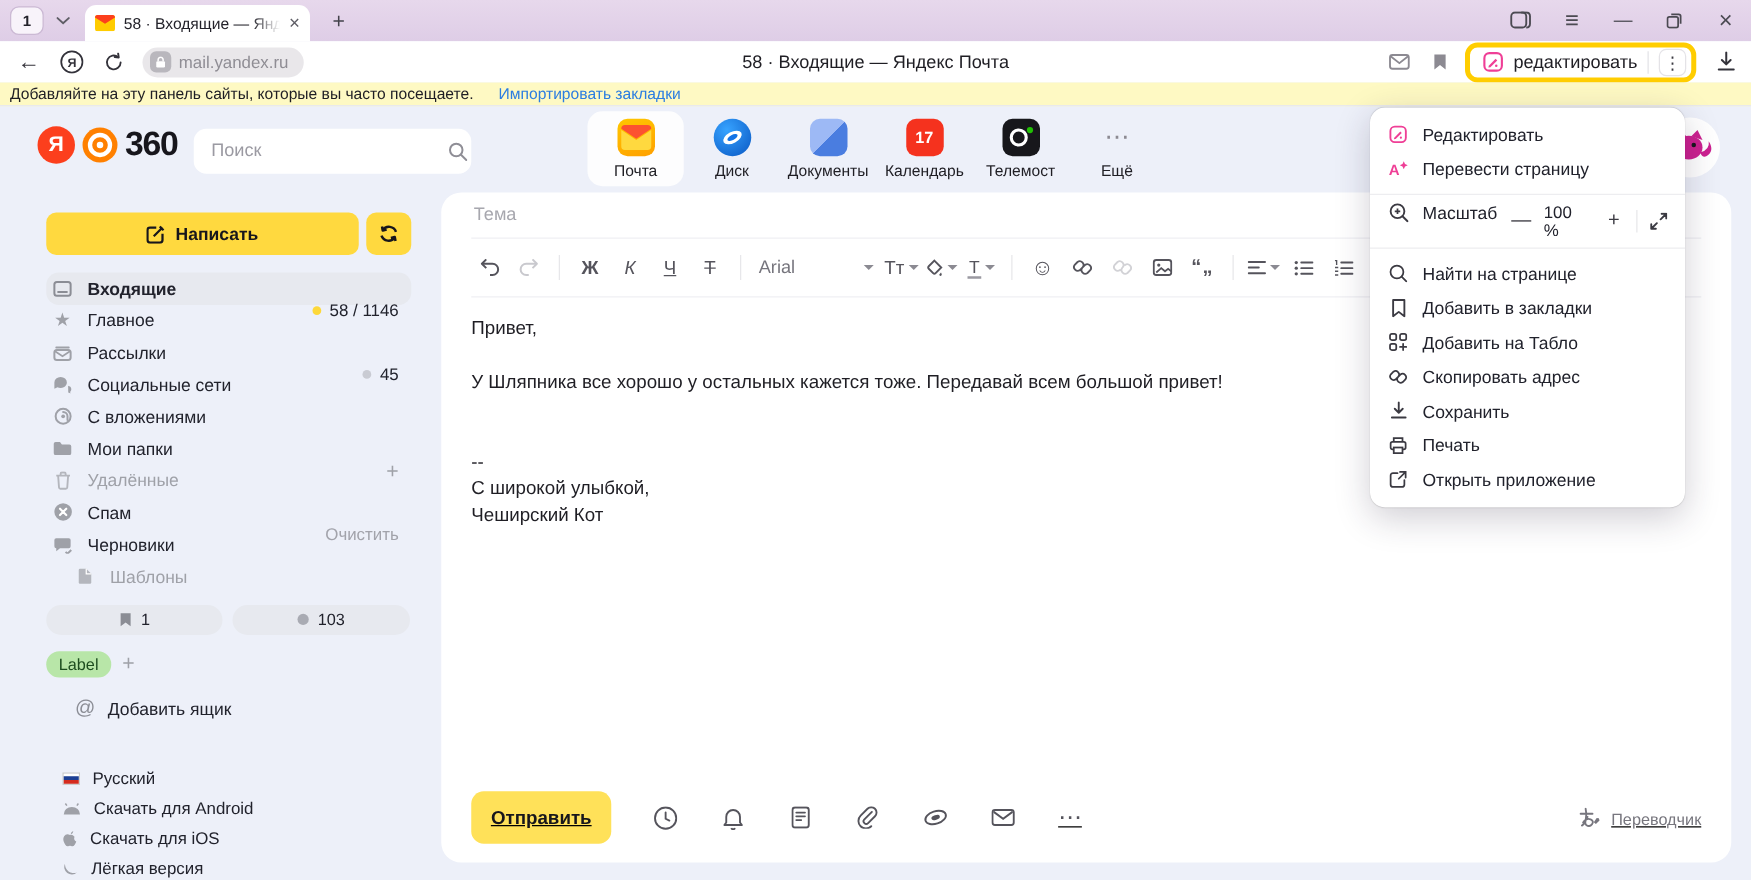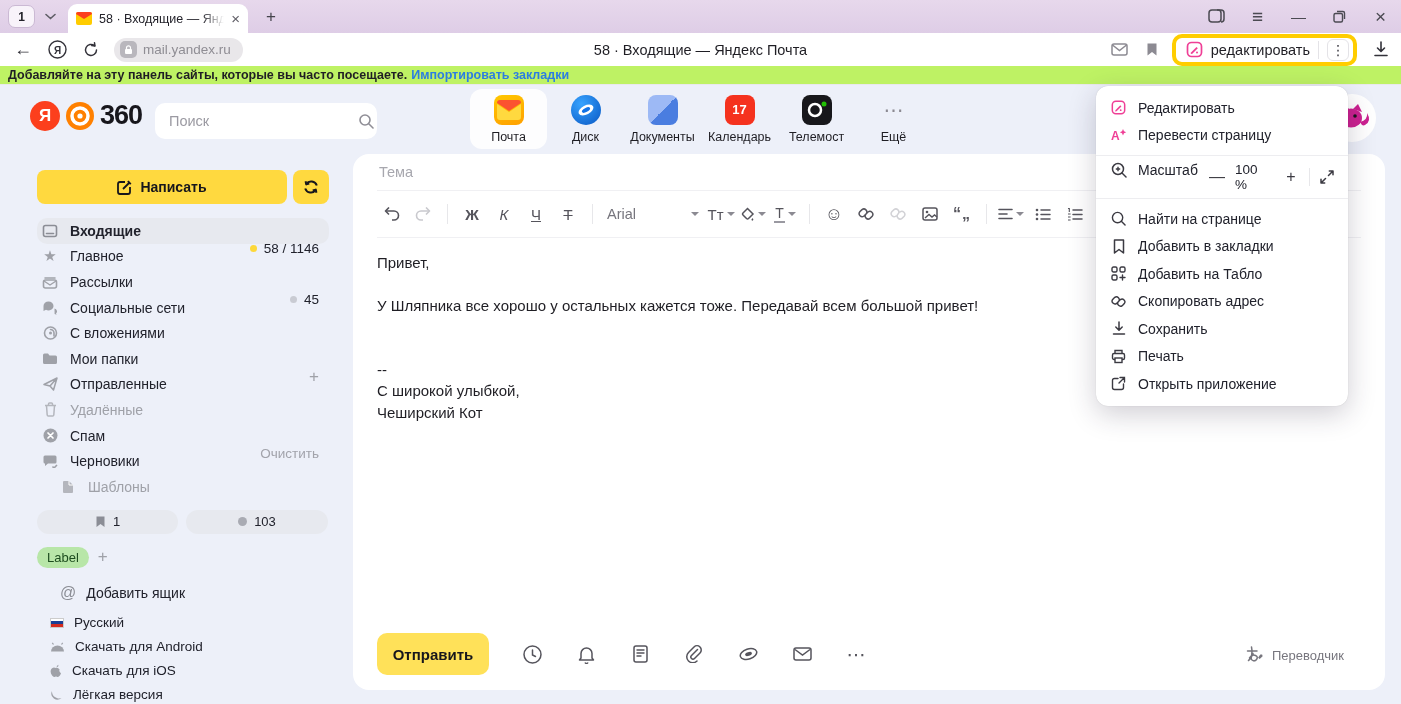--- a/index.html
+++ b/index.html
@@ -27,22 +27,22 @@
   .lockbadge{width:17px;height:17px;border-radius:5px;background:#b9b7bd;display:flex;align-items:center;justify-content:center;}
   .pagetitle{position:absolute;left:50%;transform:translateX(-50%);font-size:14.5px;color:#1f1e24;}
   .tb-right{position:absolute;right:0;top:33px;height:33px;display:flex;align-items:center;}
   .tbic{width:32px;display:flex;align-items:center;justify-content:center;color:#8c8a92;}
   .editwrap{margin:0 4px;border:4px solid #ffcd00;border-radius:10px;background:#fff;display:flex;align-items:center;height:32px;padding:0 4px 0 10px;gap:8px;}
   .editlabel{font-size:14.5px;color:#1f1e24;}
   .editsep{width:1px;height:18px;background:#e4e3e7;}
   .editdots{width:22px;height:22px;border:1px solid #e4e3e7;border-radius:6px;display:flex;align-items:center;justify-content:center;color:#3b3a42;font-size:14px;}
   .dlbtn{width:40px;display:flex;align-items:center;justify-content:center;color:#33323a;}
 
-  .bookmarksbar{position:absolute;left:0;top:66px;width:100%;height:19px;background:#bef264;border-bottom:1px solid #e9e9ec;
-    display:flex;align-items:center;padding-left:8px;font-size:12.5px;gap:4px;font-weight:bold;}
+  .bookmarksbar{position:absolute;left:0;top:66px;width:100%;height:19px;background:#fef9c3;border-bottom:1px solid #e9e9ec;
+    display:flex;align-items:center;padding-left:8px;font-size:12.5px;gap:20px;}
   .bm-text{color:#1f1e24;}
   .bm-link{color:#2b7de1;}
 
   
   .page{position:absolute;left:0;top:86px;width:100%;height:618px;background:#edf0f9;}
 
   .mhdr{position:absolute;left:0;top:0;width:100%;height:68px;}
   .logo{position:absolute;left:30px;top:14px;display:flex;align-items:center;gap:5px;}
   .logo-ya{width:30px;height:30px;border-radius:50%;background:#fc3f1d;color:#fff;font-weight:bold;font-size:17px;display:flex;align-items:center;justify-content:center;}
   .logo-360{font-size:27px;font-weight:800;color:#17161c;letter-spacing:-1px;}
@@ -97,21 +97,21 @@
   .field input{border:none;outline:none;width:100%;font-size:14.5px;color:#23222a;background:transparent;}
   .field input::placeholder{color:#a7a7ae;}
   .fmtbar{height:47px;margin:0 24px;border-bottom:1px solid #f0f0f3;display:flex;align-items:center;gap:4px;color:#55545c;}
   .fico{min-width:28px;height:28px;display:flex;align-items:center;justify-content:center;border-radius:6px;font-size:15px;}
   .fico.dis{color:#c9c9ce;}
   .vsep{width:1px;height:20px;background:#e7e7ea;margin:0 6px;}
   .fontsel{width:100px;display:flex;align-items:center;justify-content:space-between;color:#76757d;font-size:14.5px;padding:0 4px;}
   .caret{width:0;height:0;border-left:4px solid transparent;border-right:4px solid transparent;border-top:4.5px solid #8b8a92;}
   .bodytext{margin:14px 24px 0;font-size:15px;color:#1f1e24;}
   .bline{min-height:21.4px;line-height:21.4px;}
-  .sendbar{position:absolute;left:24px;right:41px;bottom:15px;display:flex;align-items:center;gap:8px;}
+  .sendbar{position:absolute;left:24px;right:24px;bottom:15px;display:flex;align-items:center;gap:8px;text-decoration:underline;}
   .btn-send{width:112px;height:42px;background:#ffe159;border-radius:10px;display:flex;align-items:center;justify-content:center;font-size:15px;font-weight:bold;color:#17161c;}
   .bico{width:46px;height:32px;display:flex;align-items:center;justify-content:center;color:#55545c;}
   .translator{margin-left:auto;display:flex;align-items:flex-end;gap:8px;color:#77767e;font-size:13px;}
 
   
   .menu{position:absolute;left:1096px;top:86px;width:252px;background:#fff;border-radius:12px;
     box-shadow:0 8px 28px rgba(40,30,60,.22), 0 0 1px rgba(0,0,0,.2);padding:8px 0;z-index:50;}
   .mitem{height:27.5px;display:flex;align-items:center;padding:0 14px;gap:11px;font-size:14px;color:#21222c;}
   .micon{width:17px;display:flex;justify-content:center;color:#3b3a42;flex:0 0 17px;}
   .micon.pink{color:#ef3f96;}
@@ -382,28 +382,20 @@
           <span class="sic">
               <svg width="16" height="13" viewBox="0 0 16 13">
                 <path d="M1 3 Q1 1.5 2.5 1.5 H6 L7.5 3.5 H13.5 Q15 3.5 15 5 V10.5 Q15 12 13.5 12 H2.5 Q1 12 1 10.5 Z" fill="#9fa1a8"></path>
               </svg>
             </span>
           <span class="slabel">Мои папки</span>
           <span class="sright plus-gray">+</span>
         </div>
         <div class="srow">
           <span class="sic">
-              <svg width="15" height="14" viewBox="0 0 15 14">
-                <path d="M1 7.5 L14 1 L10.5 13 L7 9 Z M7 9 L14 1" fill="none" stroke="#9fa1a8" stroke-width="1.5" stroke-linejoin="round"></path>
-              </svg>
-            </span>
-          <span class="slabel">Отправленные</span>
-        </div>
-        <div class="srow">
-          <span class="sic">
               <svg width="13" height="15" viewBox="0 0 13 15">
                 <path d="M1 3.5 H12 M4.5 3.5 V2 Q4.5 1 5.5 1 H7.5 Q8.5 1 8.5 2 V3.5" fill="none" stroke="#b4b6bd" stroke-width="1.5"></path>
                 <path d="M2.5 3.5 L3.2 13 Q3.3 14 4.3 14 H8.7 Q9.7 14 9.8 13 L10.5 3.5" fill="none" stroke="#b4b6bd" stroke-width="1.5"></path>
               </svg>
             </span>
           <span class="slabel muted">Удалённые</span>
         </div>
         <div class="srow">
           <span class="sic">
               <svg width="15" height="15" viewBox="0 0 15 15">

